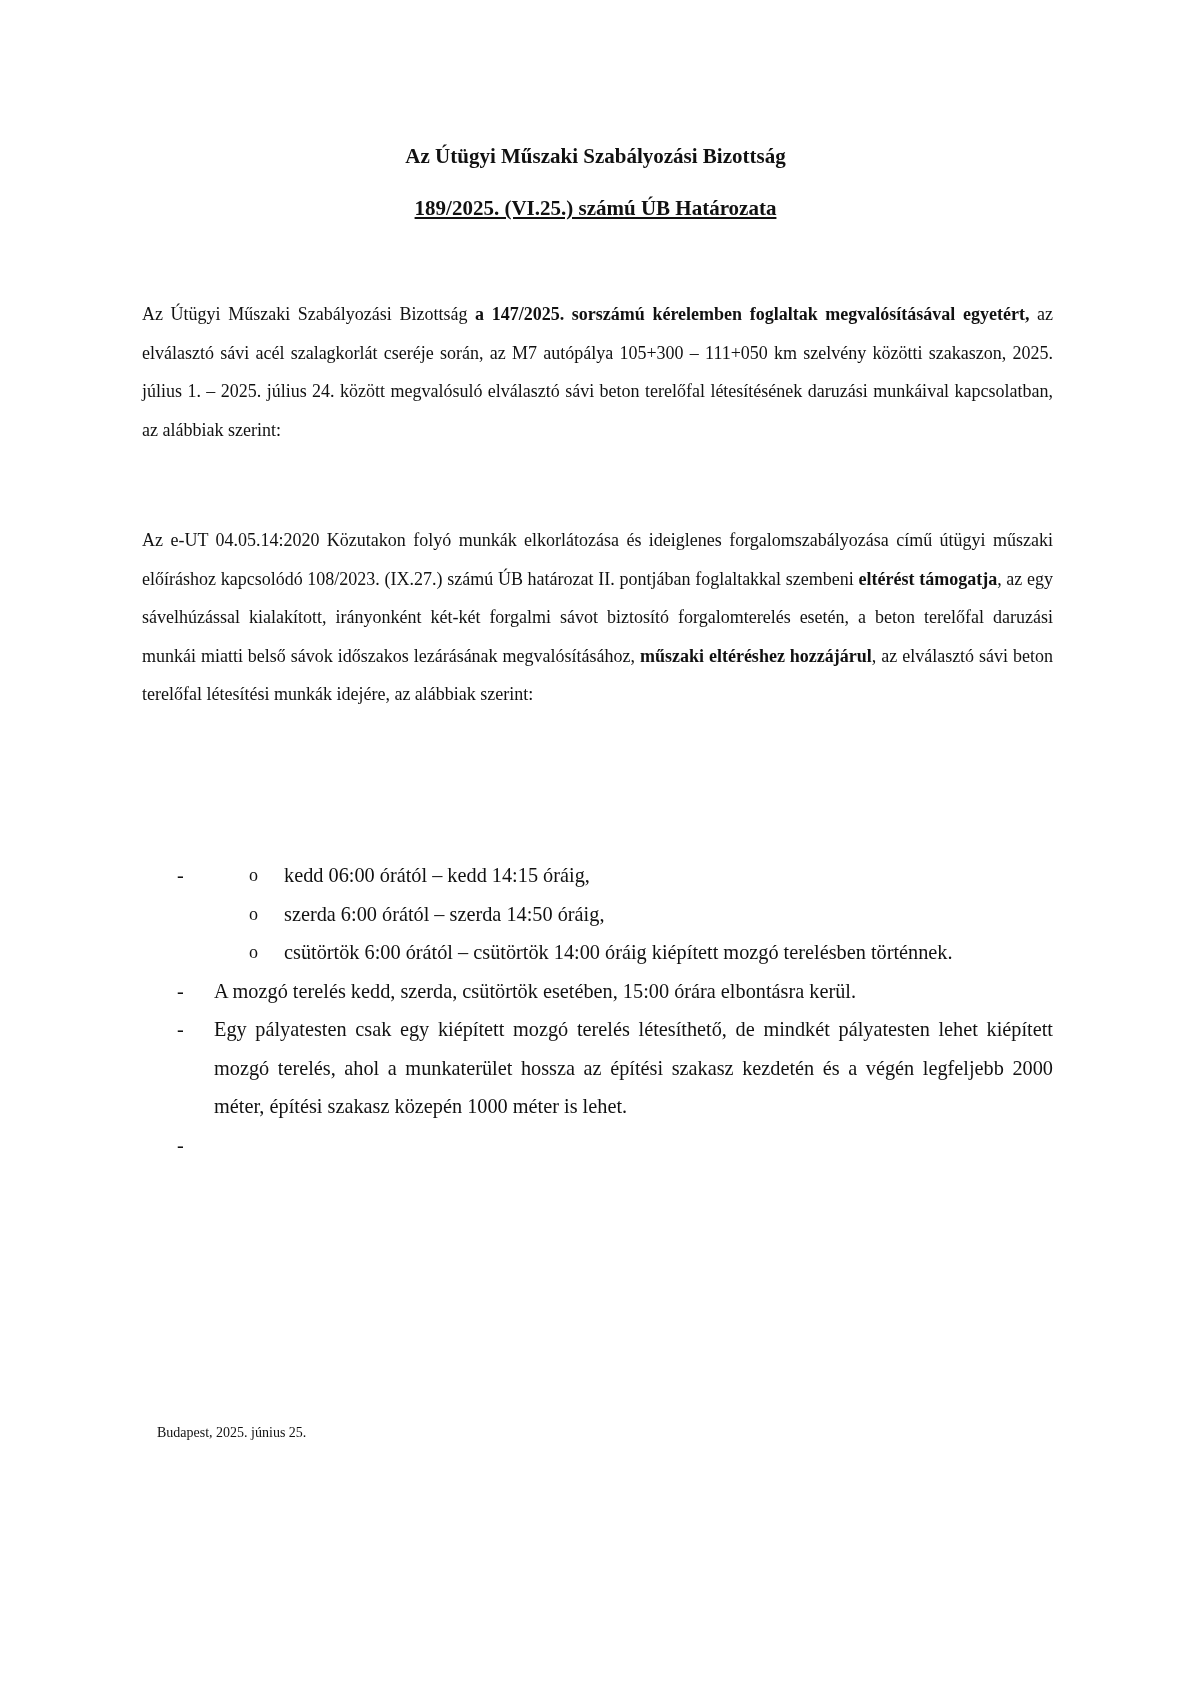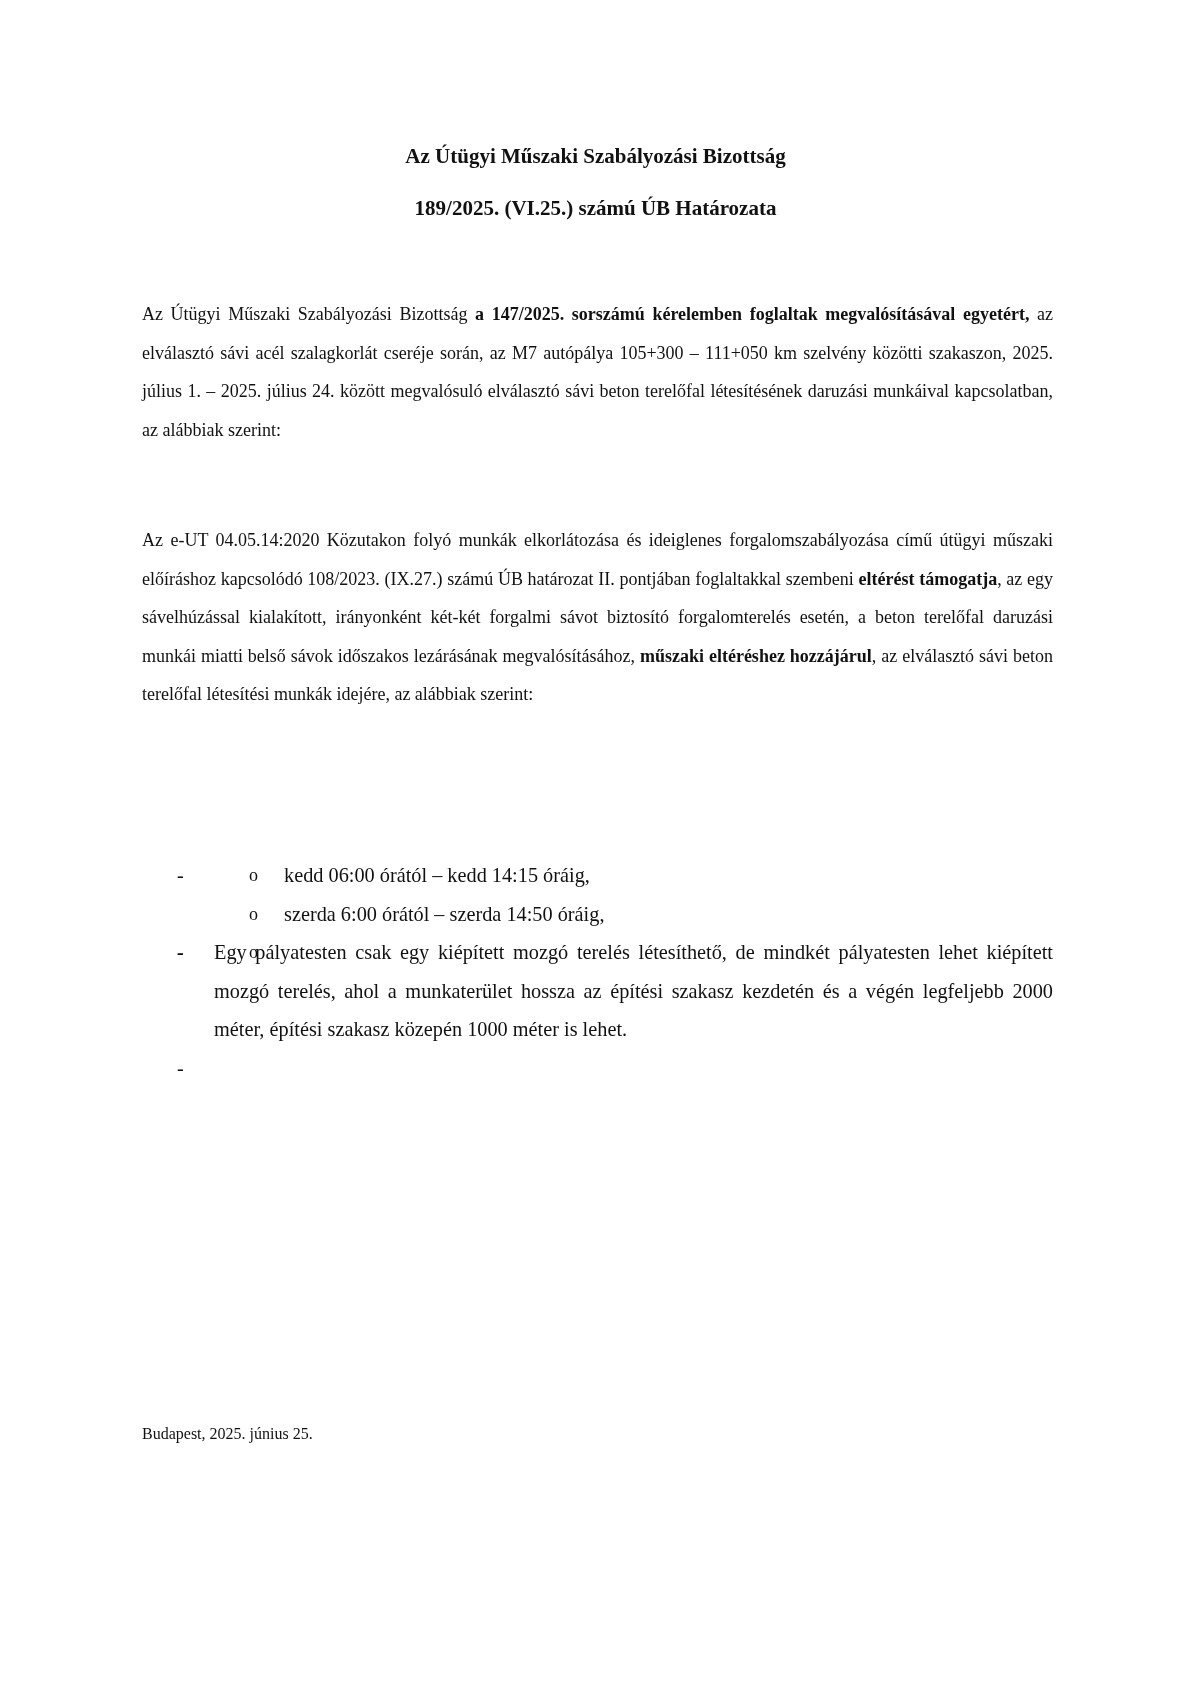--- a/index.html
+++ b/index.html
@@ -1,32 +1,32 @@
 <!DOCTYPE html>
 <html><head>
 <meta charset="utf-8">
 <style>
   html, body { margin: 0; padding: 0; background: #ffffff; }
   body { width: 1191px; height: 1684px; position: relative; overflow: hidden;
          font-family: "Liberation Serif", "DejaVu Serif", serif; color: #111; }
   .page { position: absolute; left: 0; top: 0; width: 1191px; height: 1684px; background: #fff; border-radius: 13px; }
   .title { position: absolute; left: 0; width: 1191px; text-align: center; font-weight: bold; font-size: 21px; }
   .t1 { top: 144px; }
-  .t2 { top: 196px; }
+  .t2 { top: 196px; text-decoration: underline; }
   .para { position: absolute; left: 142px; width: 911px; font-size: 18px; line-height: 38.5px; text-align: justify; }
   .p1 { top: 295px; }
   .p2 { top: 521px; }
   b { font-weight: bold; }
   .list { position: absolute; left: 142px; width: 911px; font-size: 20.3px; line-height: 38.5px; }
   .item { position: relative; padding-left: 72px; text-align: justify; }
   .dash { position: absolute; left: 35px; top: 0; }
   .sub { position: relative; padding-left: 142px; text-align: justify; }
   .circ { position: absolute; left: 107px; top: 0; font-size: 18px; }
   .l1 { top: 856px; }
-  .place { position: absolute; left: 142px; top: 1425px; font-size: 16px; }
+  .place { position: absolute; left: 157px; top: 1425px; font-size: 14px; }
 </style>
 </head>
 <body>
 
 <div class="page">
 
   <div class="title t1">Az Útügyi Műszaki Szabályozási Bizottság</div>
   <div class="title t2">189/2025. (VI.25.) számú ÚB Határozata</div>
 
   <div class="para p1"><span>Az Útügyi Műszaki Szabályozási Bizottság </span><b>a 147/2025. sorszámú kérelemben foglaltak megvalósításával egyetért,</b><span> az elválasztó sávi acél szalagkorlát cseréje során, az M7 autópálya 105+300 – 111+050 km szelvény közötti szakaszon, 2025. július 1. – 2025. július 24. között megvalósuló elválasztó sávi beton terelőfal létesítésének daruzási munkáival kapcsolatban, az alábbiak szerint:</span></div>
@@ -40,23 +40,25 @@
     <div class="sub">
       <span class="circ">o</span>
       <span>kedd 06:00 órától – kedd 14:15 óráig,</span>
     </div>
     <div class="sub">
       <span class="circ">o</span>
       <span>szerda 6:00 órától – szerda 14:50 óráig,</span>
     </div>
     <div class="sub">
       <span class="circ">o</span>
+      <span>csütörtök 6:00 órától – csütörtök 14:00 óráig kiépített mozgó terelésben történnek.</span>
     </div>
     <div class="item">
       <span class="dash">-</span>
+      <span>A mozgó terelés kedd, szerda, csütörtök esetében, 15:00 órára elbontásra kerül.</span>
     </div>
     <div class="item">
       <span class="dash">-</span>
       <span>Egy pályatesten csak egy kiépített mozgó terelés létesíthető, de mindkét pályatesten lehet kiépített mozgó terelés, ahol a munkaterület hossza az építési szakasz kezdetén és a végén legfeljebb 2000 méter, építési szakasz közepén 1000 méter is lehet.</span>
     </div>
     <div class="item">
       <span class="dash">-</span>
     </div>
   </div>
 

